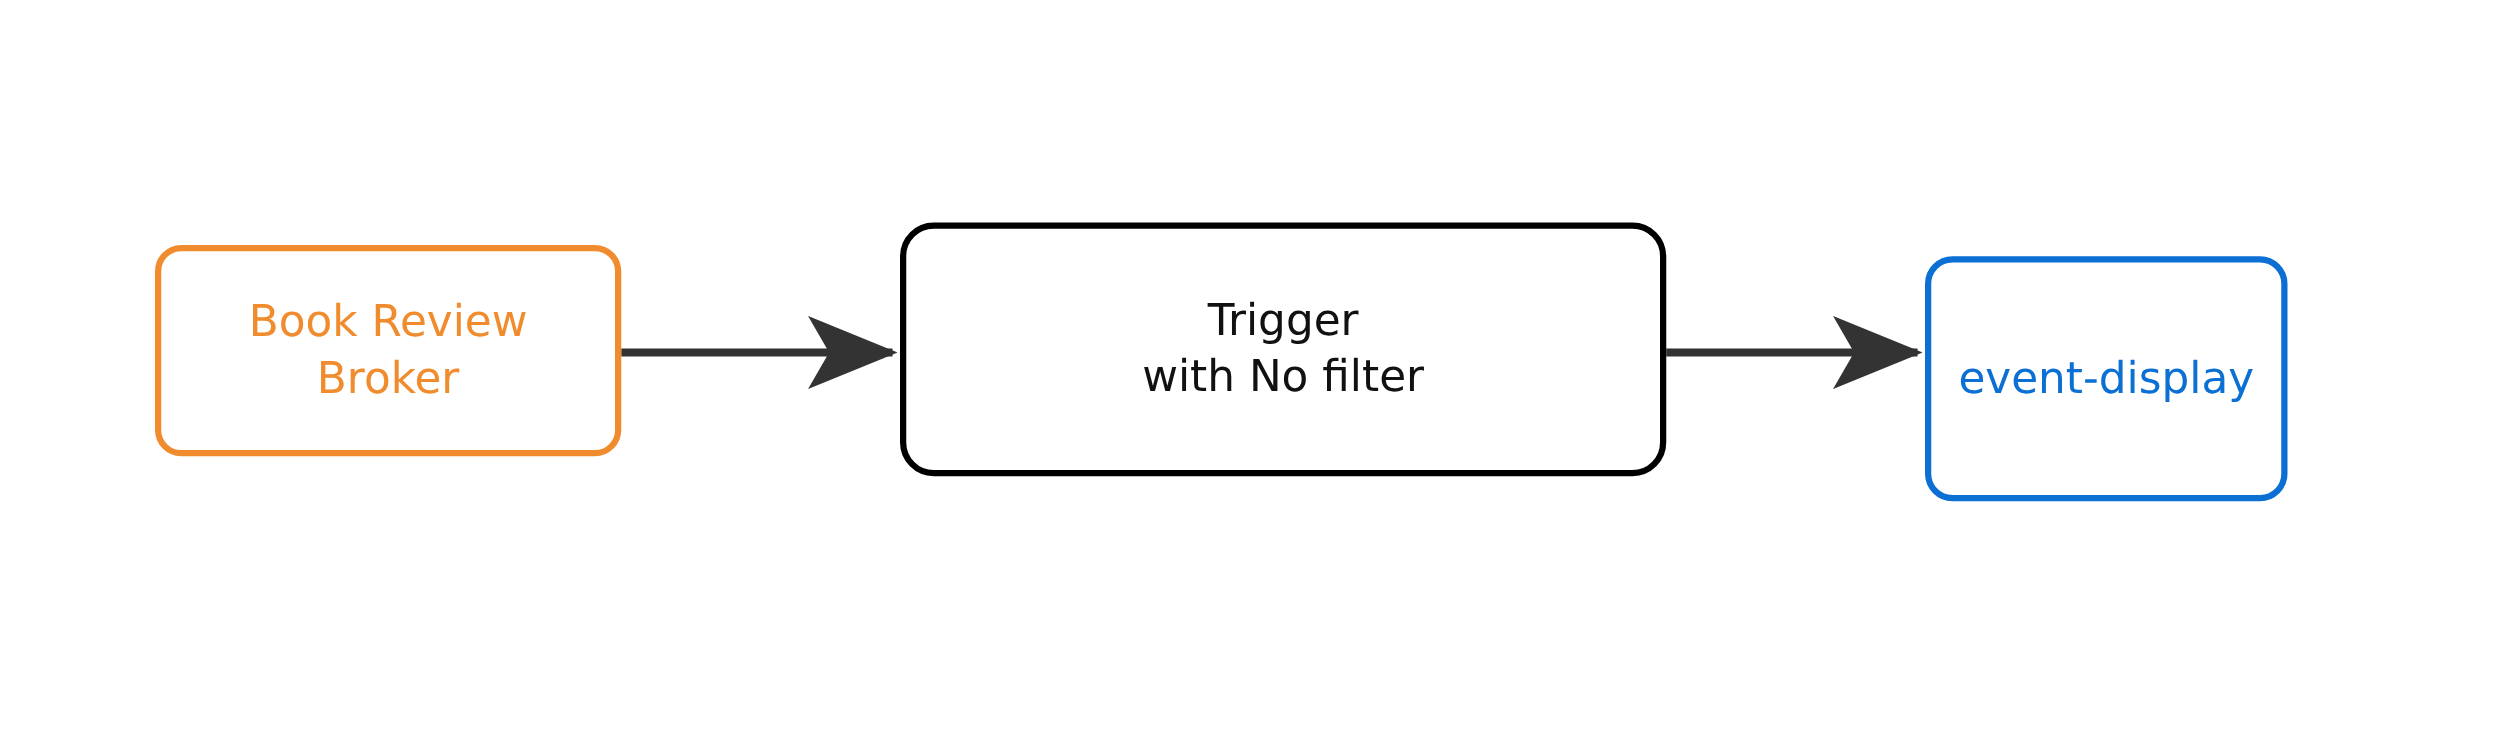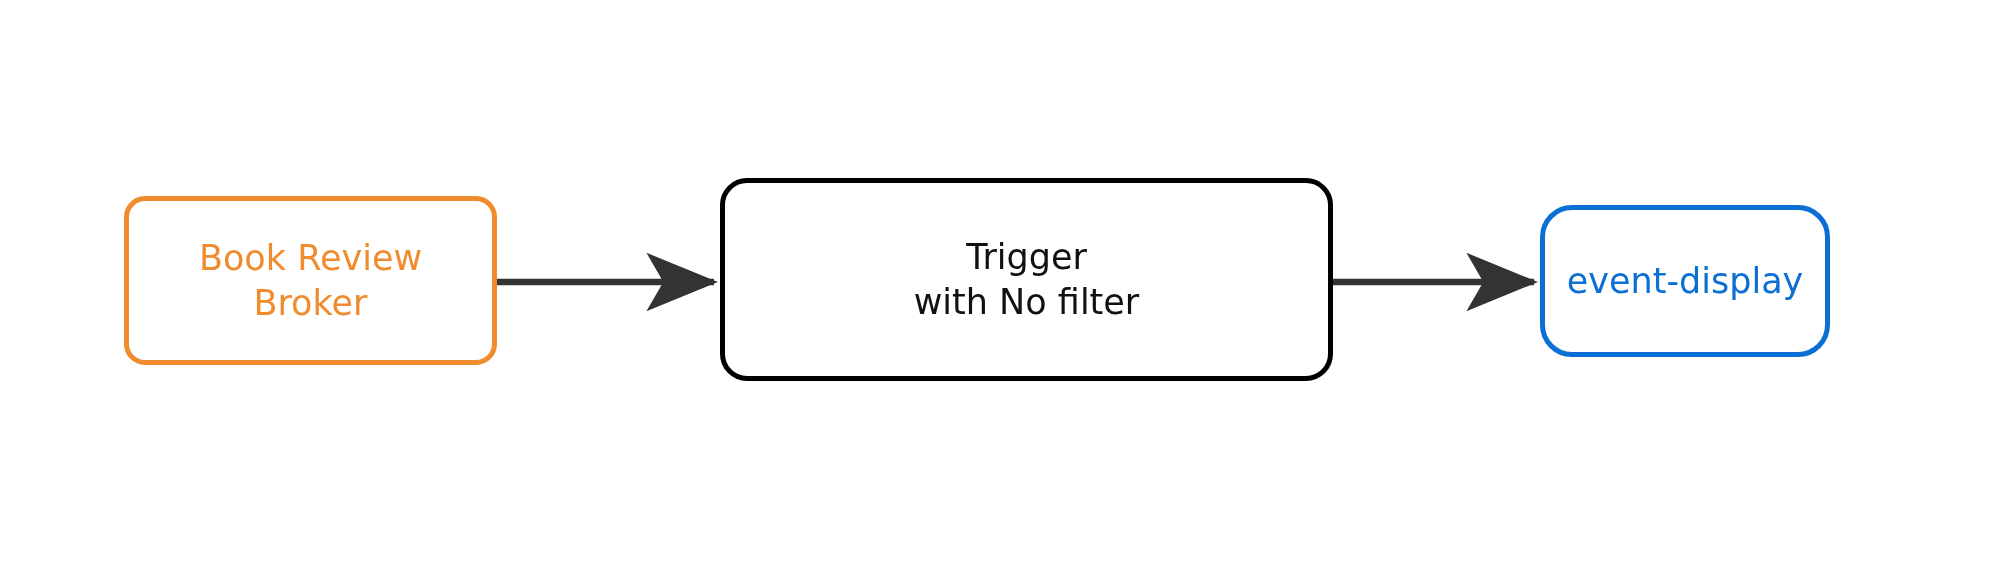--- a/index.html
+++ b/index.html
@@ -51,23 +51,23 @@
     border-radius: 27px;
     color: #111111;
     font-size: 35px;
   }
 
   
   #node-sink {
     left: 1540px;
     top: 205px;
     width: 290px;
-    height: 152px;
+    height: 196px;
     border: 5px solid #0b6fd4;
-    border-radius: 32px;
+    border-radius: 22px;
     color: #0b6fd4;
     font-size: 35px;
   }
 
   .node-label {
     display: block;
     white-space: pre-line;
   }
 
   

